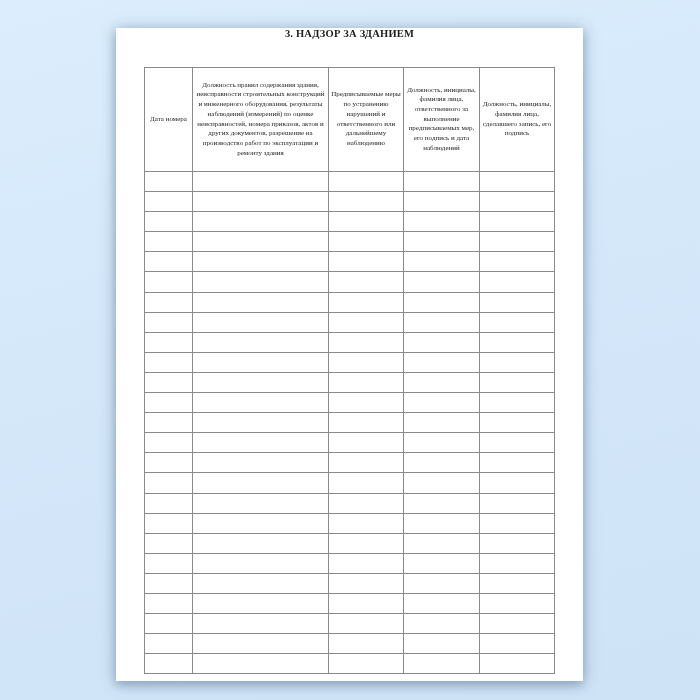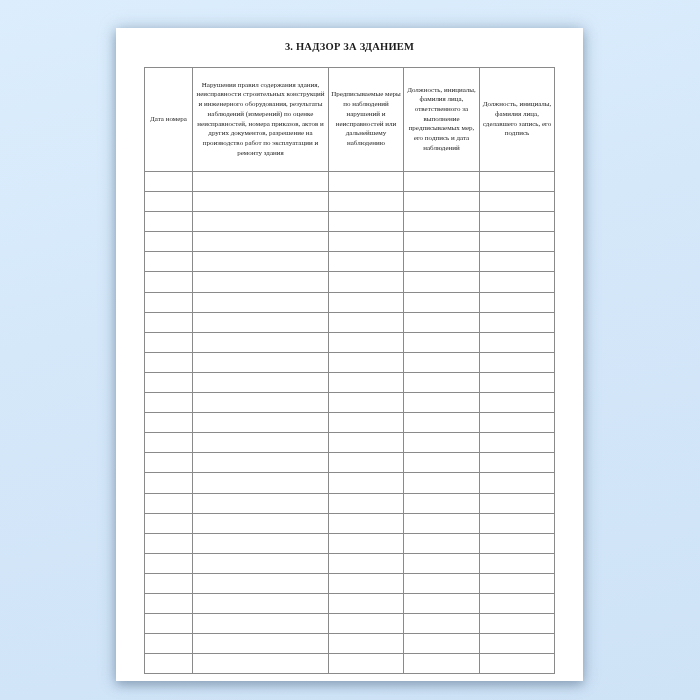--- a/index.html
+++ b/index.html
@@ -17,21 +17,20 @@
   .page {
     position: absolute;
     left: 116px;
     top: 28px;
     width: 467px;
     height: 653px;
     background: #ffffff;
     box-shadow: 0 4px 10px rgba(100,126,152,0.55), 0 0 16px rgba(110,138,165,0.40);
   }
   .doc-title {
-    margin-top: 13px;
     text-align: center;
     font-size: 10.5px;
     font-weight: bold;
     letter-spacing: 0.2px;
     color: #1c1c1c;
     line-height: 12px;
   }
   table.log-table {
     position: absolute;
     left: 28px;
@@ -77,22 +76,22 @@
     <colgroup>
       <col class="c0">
         <col class="c1">
         <col class="c2">
         <col class="c3">
         <col class="c4">
     </colgroup>
     <thead>
       <tr>
         <th class="c0">Дата номера</th>
-        <th class="c1">Нарушения правил содержания здания, неисправности строительных конструкций и инженерного оборудования, результаты наблюдений (измерений) по оценке неисправностей, номера приказов, актов и других документов, разрешение на производство работ по эксплуатации и ремонту здания</th>
-        <th class="c2">Предписываемые меры по наблюдений нарушений и неисправностей или дальнейшему наблюдению</th>
+        <th class="c1">Должность правил содержания здания, неисправности строительных конструкций и инженерного оборудования, результаты наблюдений (измерений) по оценке неисправностей, номера приказов, актов и других документов, разрешение на производство работ по эксплуатации и ремонту здания</th>
+        <th class="c2">Предписываемые меры по устранению нарушений и ответственного или дальнейшему наблюдению</th>
         <th class="c3">Должность, инициалы, фамилия лица, ответственного за выполнение предписываемых мер, его подпись и дата наблюдений</th>
         <th class="c4">Должность, инициалы, фамилия лица, сделавшего запись, его подпись</th>
       </tr>
     </thead>
     <tbody>
         <tr>
           <td class="c0"></td>
           <td class="c1"></td>
           <td class="c2"></td>
           <td class="c3"></td>

